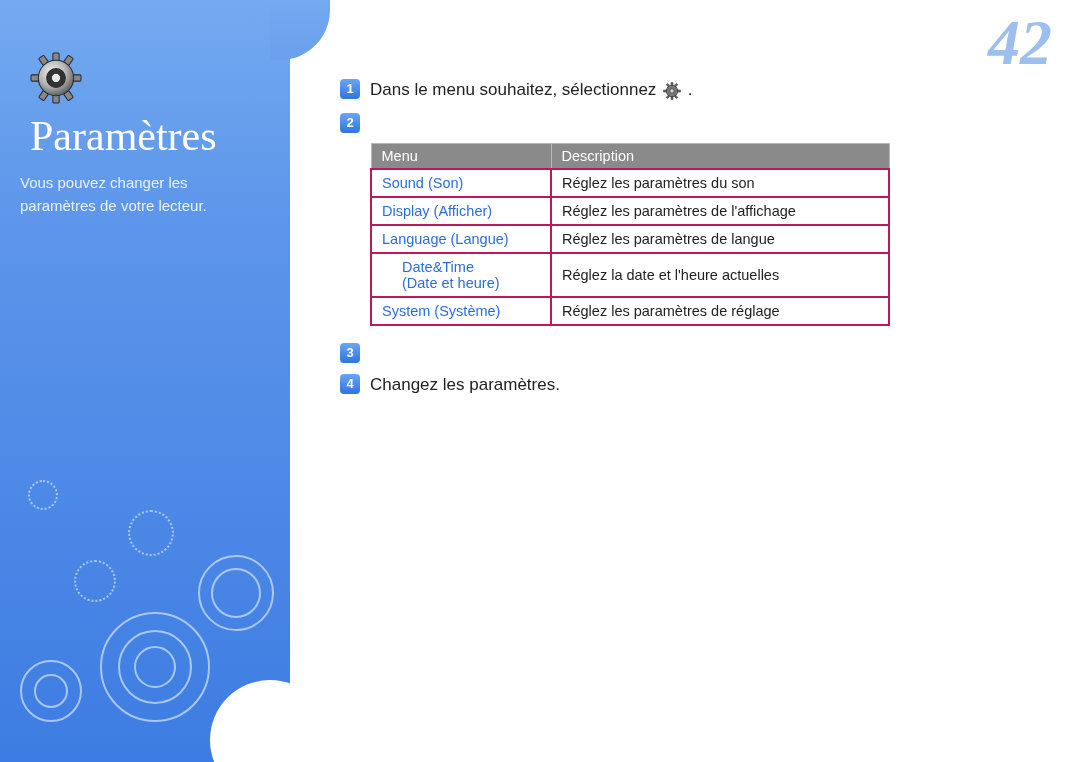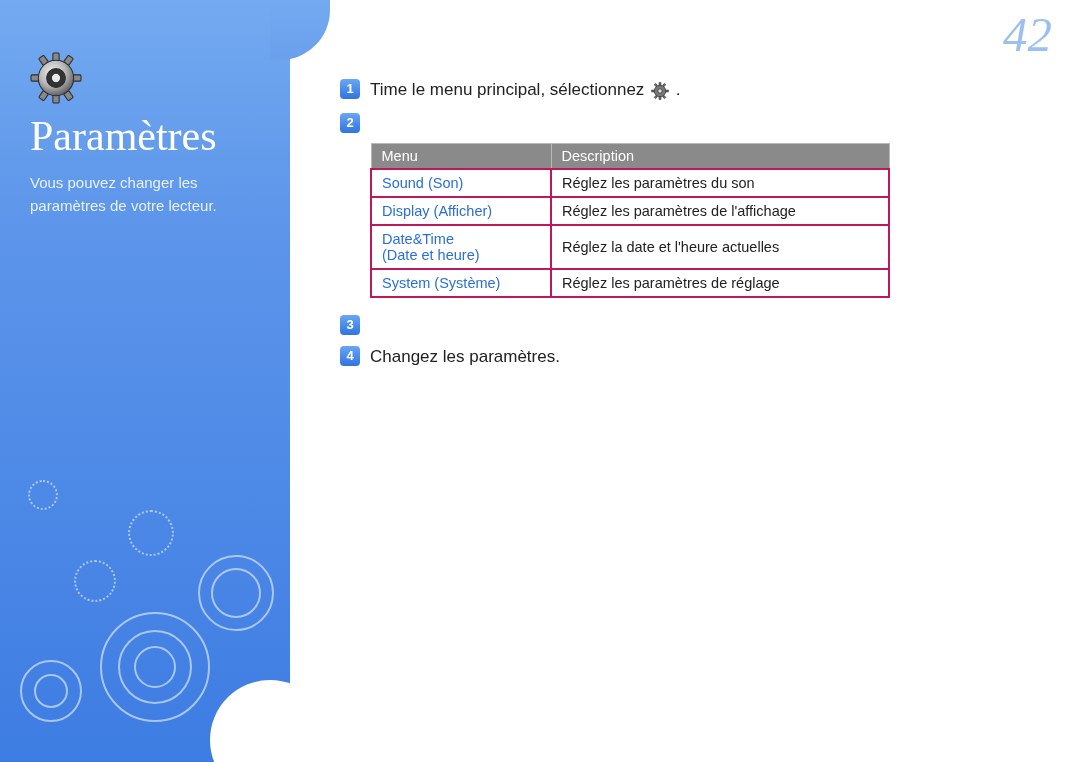--- a/index.html
+++ b/index.html
@@ -26,45 +26,45 @@
       position: absolute;
       left: 270px; top: 0;
       width: 60px; height: 60px;
       background: linear-gradient(180deg, #74aaf0 0%, #6aa0ec 100%);
       border-bottom-right-radius: 50px;
     }
 
     .page-number {
       position: absolute;
       right: 28px; top: 6px;
-      font-size: 49px;
+      font-size: 64px;
       font-style: italic;
       font-family: Georgia, 'Times New Roman', serif;
       color: #9dbff0;
-      font-weight: 400;
+      font-weight: 700;
     }
 
     .gear-wrap {
       position: absolute;
       left: 30px; top: 52px;
       width: 52px; height: 52px;
       display: flex; align-items: center; justify-content: center;
     }
 
     .title {
       position: absolute;
       left: 30px; top: 112px;
       font-family: Georgia, 'Times New Roman', serif;
       font-size: 42px;
       color: #fff;
       font-weight: 400;
     }
     .subtitle {
       position: absolute;
-      left: 30px; top: 172px;
+      left: 20px; top: 172px;
       font-size: 15px;
       line-height: 1.5;
       color: #e8f0fc;
       max-width: 240px;
     }
 
     
     .deco { position: absolute; border: 2px dotted rgba(255,255,255,0.55); border-radius: 50%; }
     .deco-solid { position: absolute; border: 2px solid rgba(255,255,255,0.55); border-radius: 50%; }
     .d1 { left: 28px;  top: 480px; width: 30px; height: 30px; }
@@ -113,21 +113,21 @@
       padding: 4px 10px;
       border: 1px solid #b8b8b8;
     }
     .menu-table td {
       border: 2px solid #be185d;
       padding: 5px 10px;
       vertical-align: middle;
       color: #222;
     }
     .menu-table td.menu-col { color: #2a6fd8; width: 180px; }
-    .menu-table td.menu-col .sub { display: block; }
+    .menu-table td.menu-col .sub { display: block; margin-left: 20px; }
 
     .steps-bottom { margin-top: 10px; }
   </style>
 </head>
 <body>
 <div class="page">
 
   <div class="sidebar">
     <div class="sidebar-tab"></div>
 
@@ -180,21 +180,21 @@
     <div class="sidebar-curve"></div>
   </div>
 
   <div class="page-number">42</div>
 
   <div class="content">
 
     <div class="step">
       <div class="step-badge">1</div>
       <div>
-        <span>Time le menu principal, sélectionnez </span>
+        <span>Dans le menu souhaitez, sélectionnez </span>
         <span class="inline-gear">
           <svg width="18" height="18" viewBox="0 0 100 100">
             <g transform="translate(50,50)" fill="#777" stroke="#333" stroke-width="4">
               <circle r="32"></circle>
                 <circle r="12" fill="#ddd"></circle>
               <g fill="#777">
                 <rect x="-5" y="-46" width="10" height="14"></rect>
                 <rect x="-5" y="32" width="10" height="14"></rect>
                 <rect x="-46" y="-5" width="14" height="10"></rect>
                 <rect x="32" y="-5" width="14" height="10"></rect>
@@ -224,20 +224,24 @@
       <tbody>
         <tr>
           <td class="menu-col">Sound (Son)</td>
           <td>Réglez les paramètres du son</td>
         </tr>
         <tr>
           <td class="menu-col">Display (Afficher)</td>
           <td>Réglez les paramètres de l'affichage</td>
         </tr>
         <tr>
+          <td class="menu-col">Language (Langue)</td>
+          <td>Réglez les paramètres de langue</td>
+        </tr>
+        <tr>
           <td class="menu-col">
               <span class="sub">Date&amp;Time</span>
               <span class="sub">(Date et heure)</span>
             </td>
           <td>Réglez la date et l'heure actuelles</td>
         </tr>
         <tr>
           <td class="menu-col">System (Système)</td>
           <td>Réglez les paramètres de réglage</td>
         </tr>

